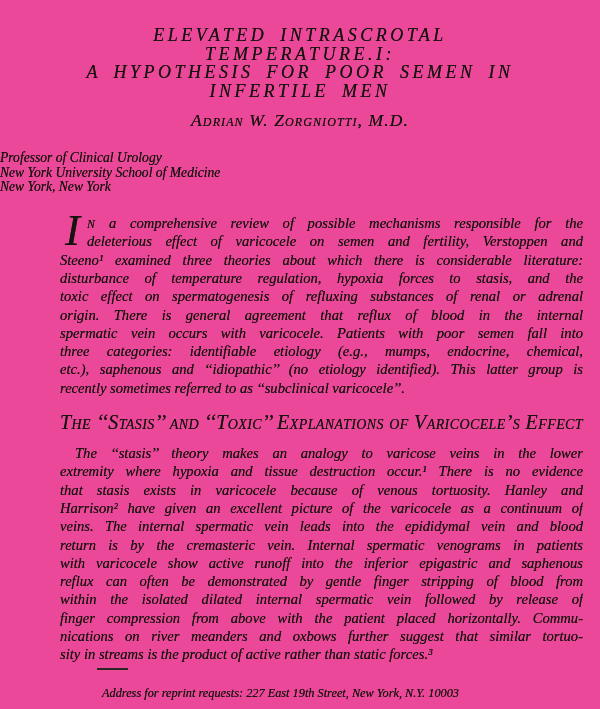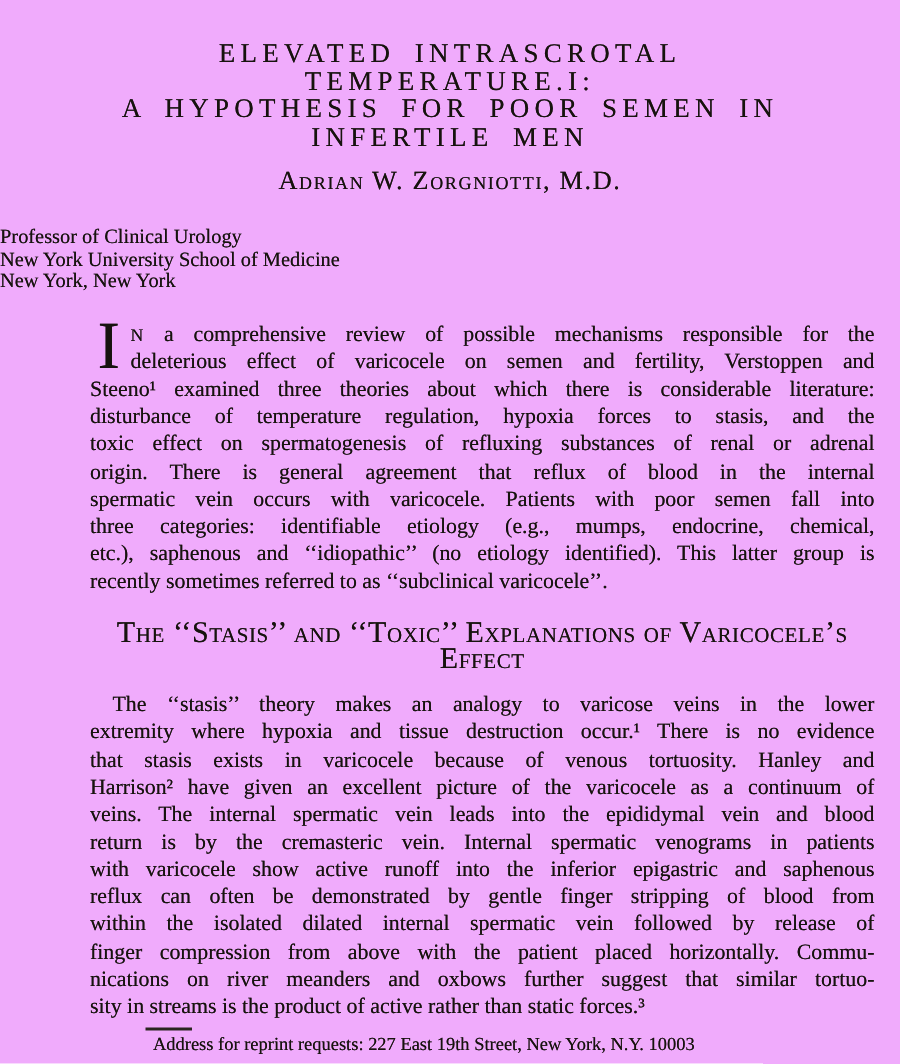--- a/index.html
+++ b/index.html
@@ -1,25 +1,26 @@
 <!DOCTYPE html>
 <html><head>
 <meta charset="utf-8">
 <style>
   html, body { margin: 0; padding: 0; background: #ffffff; }
 
   .page {
     position: relative;
     width: 600px;
     height: 709px;
-    background: #f0abfc;
+    background: #ec4899;
     color: #17130e;
     font-family: "Liberation Serif", serif;
     overflow: hidden;
     text-shadow: 0 0 0.4px rgba(23,19,14,0.8); 
+    font-style: italic;
   }
 
   
   .title-block {
     margin-top: 26px;
     text-align: center;
     font-size: 18px;
     line-height: 18.5px;
     letter-spacing: 3.5px;
     word-spacing: 5px;
@@ -88,21 +89,21 @@
 
   
   .footnote-block { margin-top: 4px; }
   .footnote-rule {
     width: 31px;
     height: 2px;
     background: #2a2620;
     margin-left: 37px;
   }
   .footnote-text {
-    margin-top: 2px;
+    margin-top: 16px;
     margin-left: 42px;
     font-size: 12.3px;
     line-height: 14px;
   }
 </style>
 </head>
 <body>
 
 <div class="page">
 

